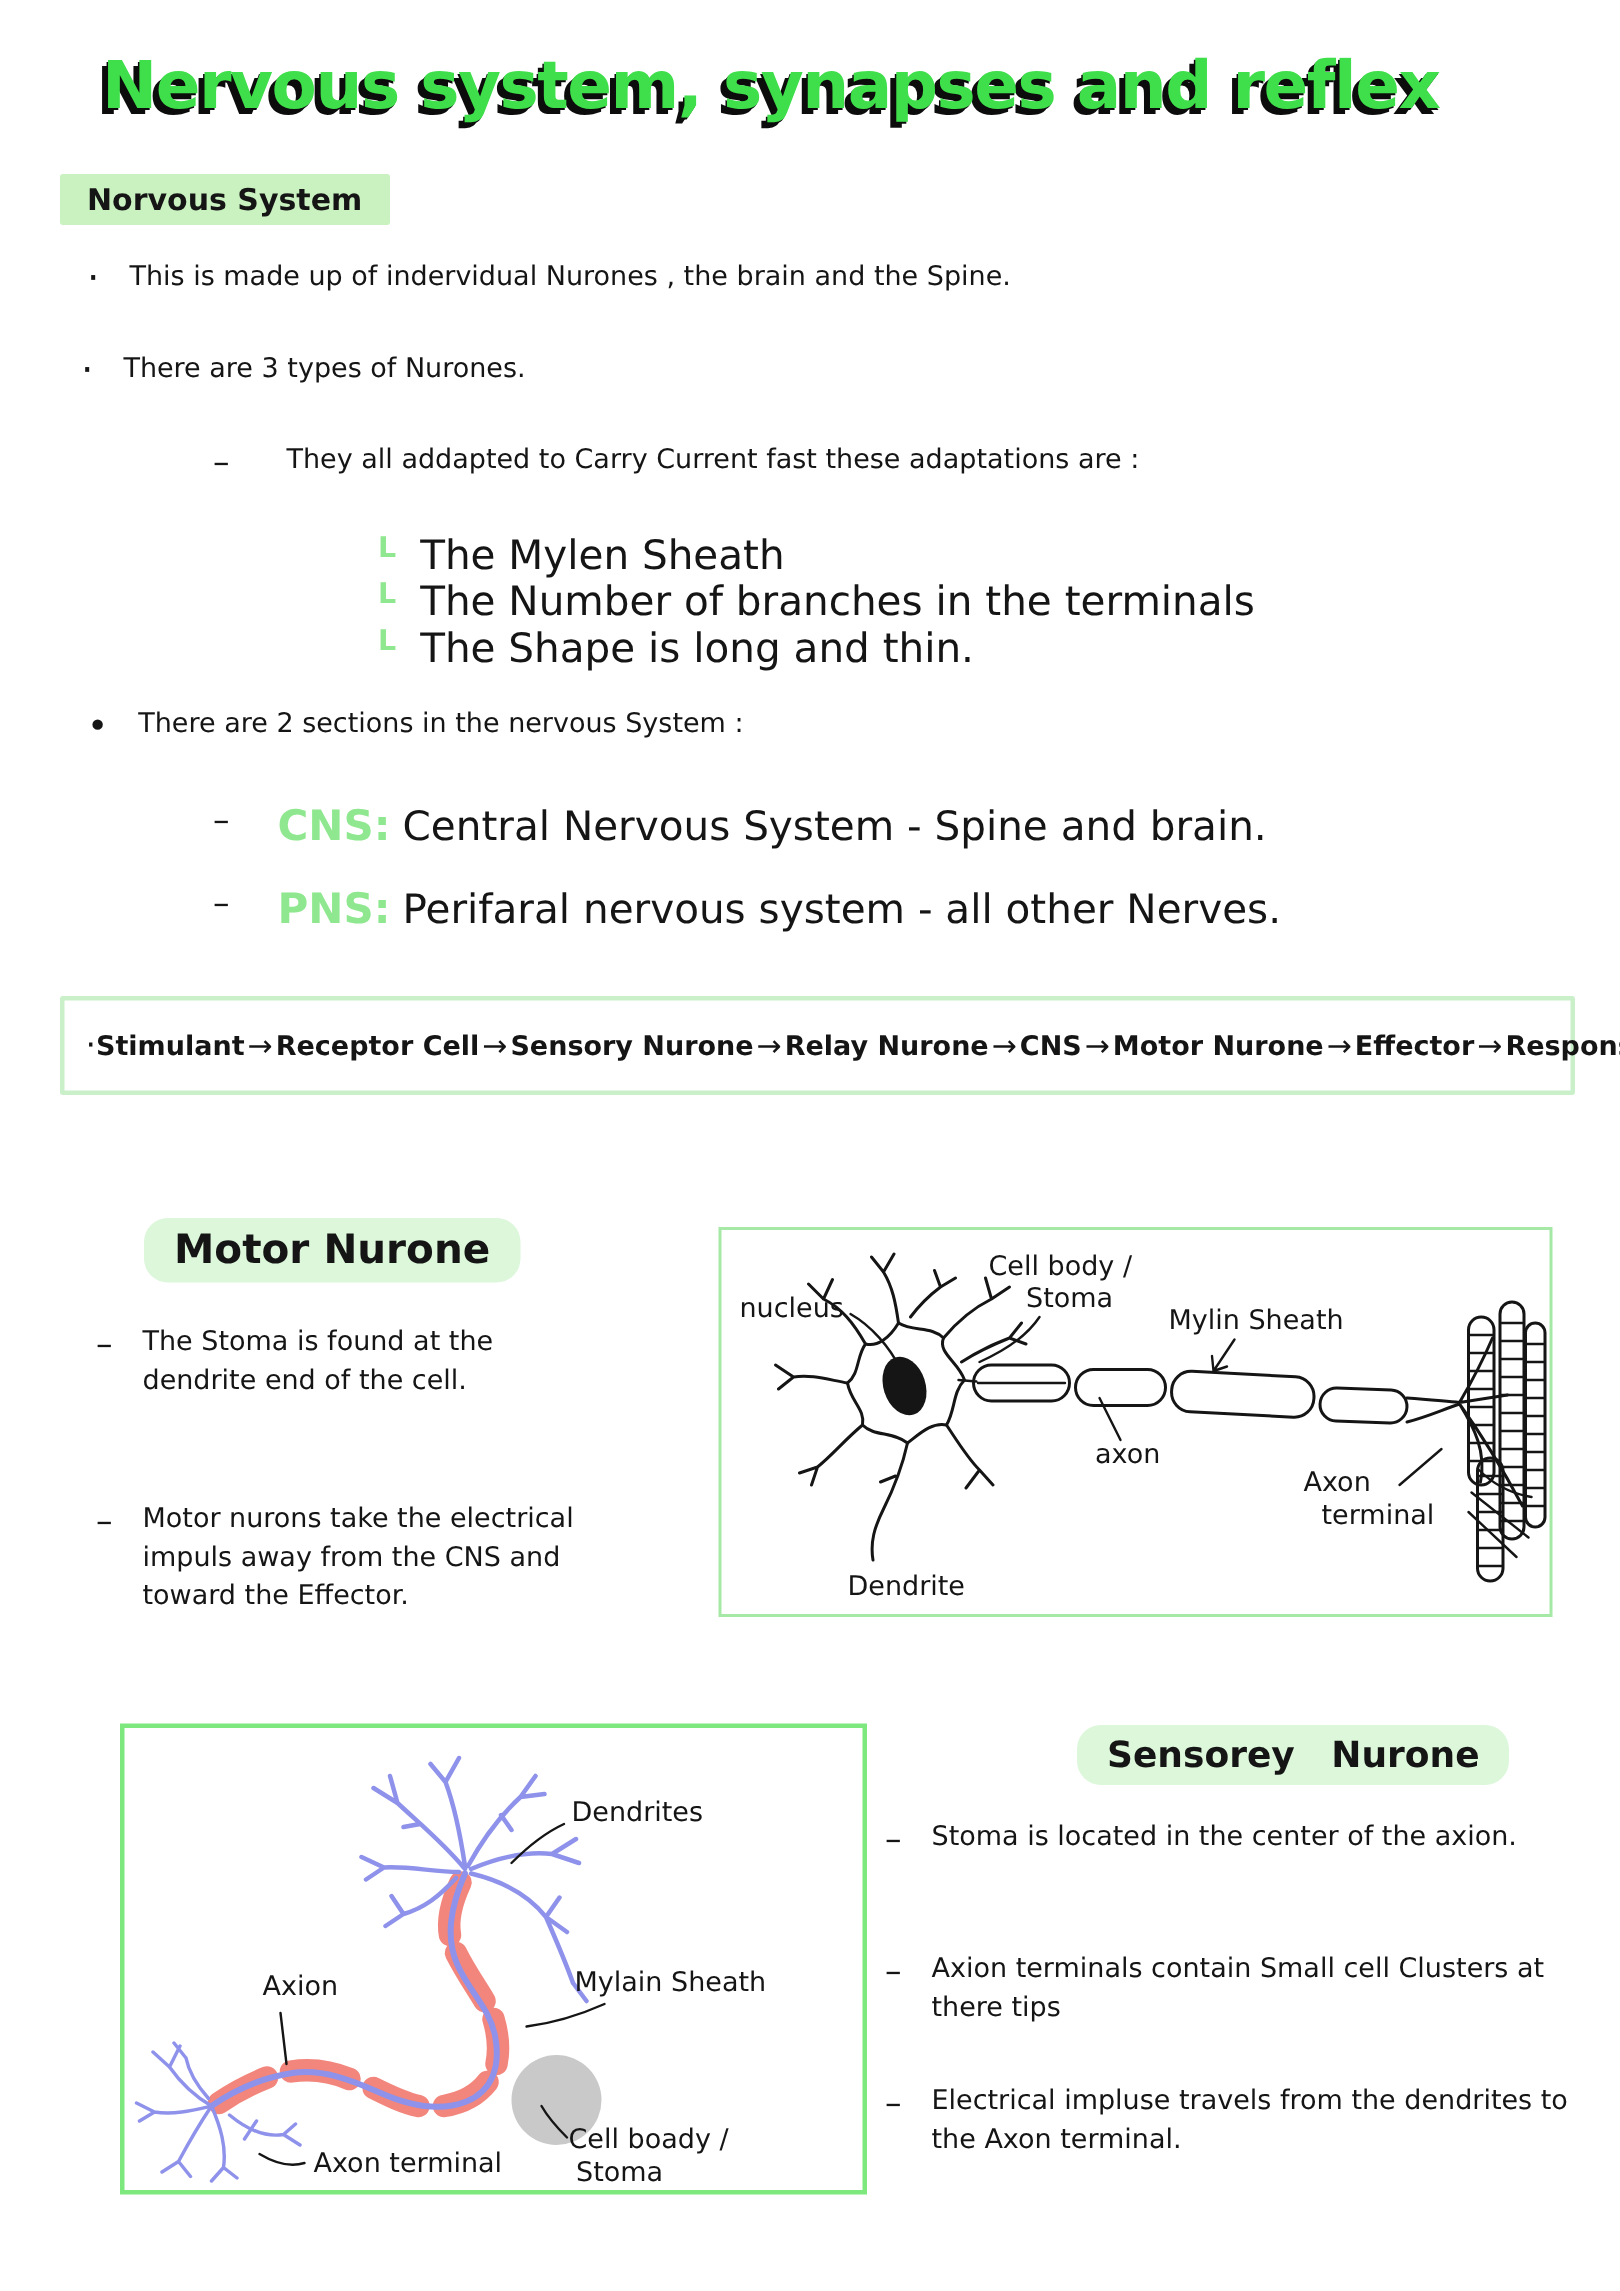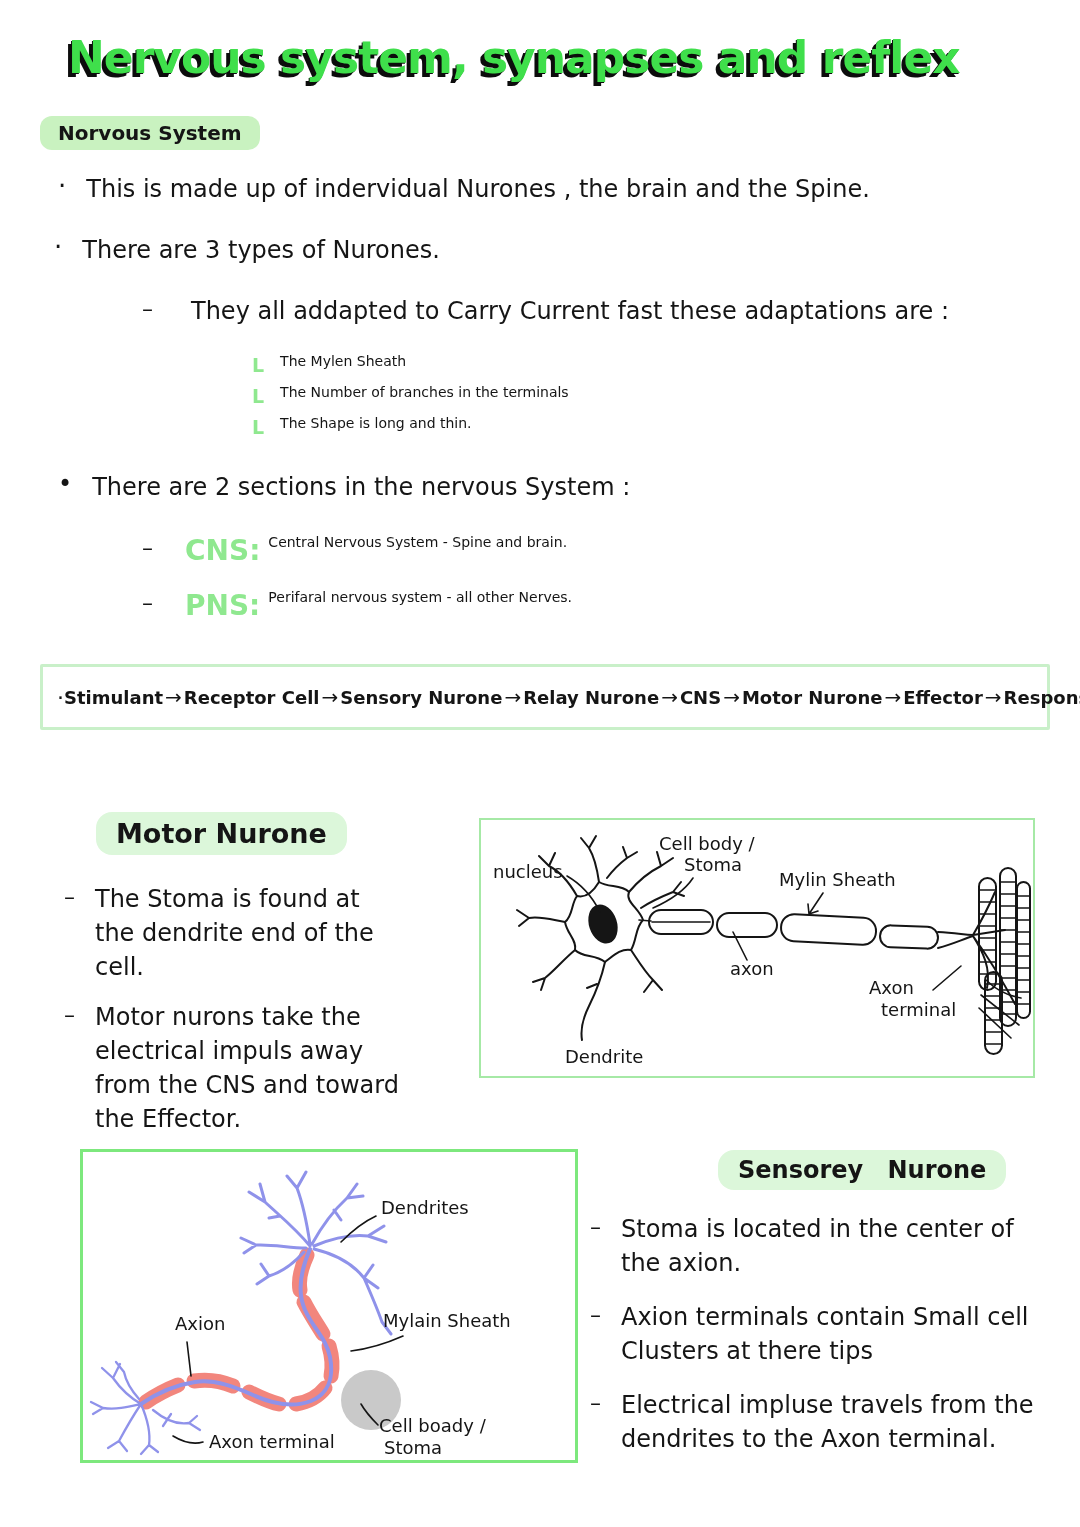--- a/index.html
+++ b/index.html
@@ -10,29 +10,29 @@
   }
   *{box-sizing:border-box;margin:0;padding:0;}
   body{background:#ffffff;font-family:"DejaVu Sans",sans-serif;color:var(--ink-black);}
   .page{position:relative;width:1080px;height:1527px;background:#ffffff;overflow:hidden;}
 
   .title{position:absolute;top:32px;left:68px;font-size:44px;font-weight:bold;
     letter-spacing:-1px;color:var(--title-green);
     text-shadow:-4px 4px 0 #0c0c0c, -1px 1px 0 #0c0c0c;white-space:nowrap;}
 
   .badge{position:absolute;top:116px;left:40px;background:var(--highlight-green);
-    border-radius:12px;padding:5px 18px;font-size:20px;font-weight:600;}
+    border-radius:2px;padding:5px 18px;font-size:20px;font-weight:600;}
 
   .note-row{position:absolute;display:flex;align-items:flex-start;}
   .marker{flex:0 0 auto;font-size:22px;line-height:1.4;margin-right:20px;}
   .marker.dot{font-size:26px;line-height:1.1;}
   .marker.big-dot{font-size:24px;line-height:1.2;}
   .marker.lmark{color:var(--accent-green);font-weight:bold;font-size:19px;margin-right:16px;}
-  .txt{font-size:24px;line-height:1.42;}
-  .txt.small{font-size:14px;text-align:right;}
+  .txt{font-size:18px;line-height:1.42;}
+  .txt.small{font-size:27px;text-align:right;}
   .green-label{color:var(--accent-green);font-weight:bold;font-size:28px;margin-right:8px;line-height:1.3;}
 
   #b1{top:172px;left:58px;}
   #b2{top:233px;left:54px;}
   #adapt{top:294px;left:142px;}
   #adapt .marker{margin-right:38px;}
   #li0{top:352px;left:252px;}
   #li1{top:383px;left:252px;}
   #li2{top:414px;left:252px;}
   #sections{top:470px;left:58px;}

